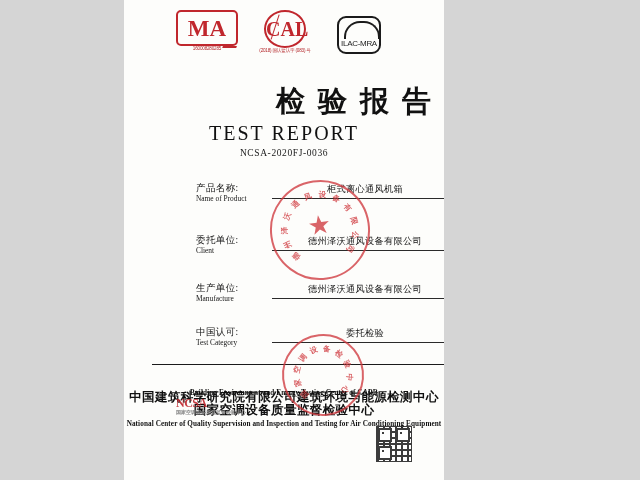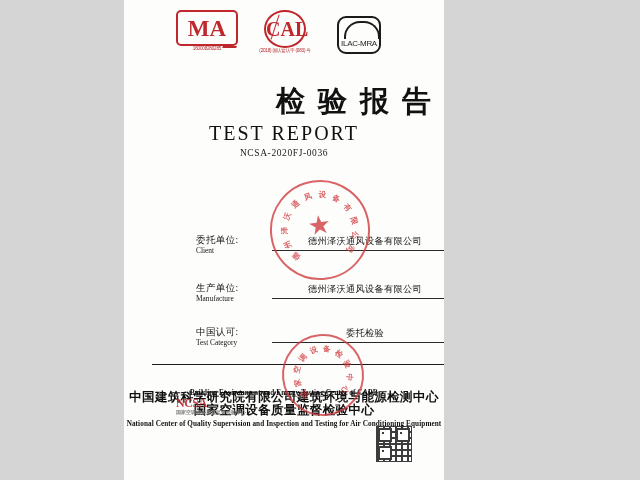--- a/index.html
+++ b/index.html
@@ -459,20 +459,27 @@
         <div>检测</div>
         <div class="bold">TESTING</div>
         <div class="bold">CNAS L1045</div>
       </div>
     </div>
 
     <div id="title-cn">检验报告</div>
     <div id="title-en">TEST REPORT</div>
     <div id="report-no">NCSA-2020FJ-0036</div>
 
+    <div class="field" id="field-product">
+      <div class="label">
+        <div class="cn">产品名称:</div>
+        <div class="en">Name of Product</div>
+      </div>
+      <div class="value">柜式离心通风机箱</div>
+    </div>
 
     <div class="field" id="field-client">
       <div class="label">
         <div class="cn">委托单位:</div>
         <div class="en">Client</div>
       </div>
       <div class="value">德州泽沃通风设备有限公司</div>
     </div>
 
     <div class="field" id="field-manufacture">

